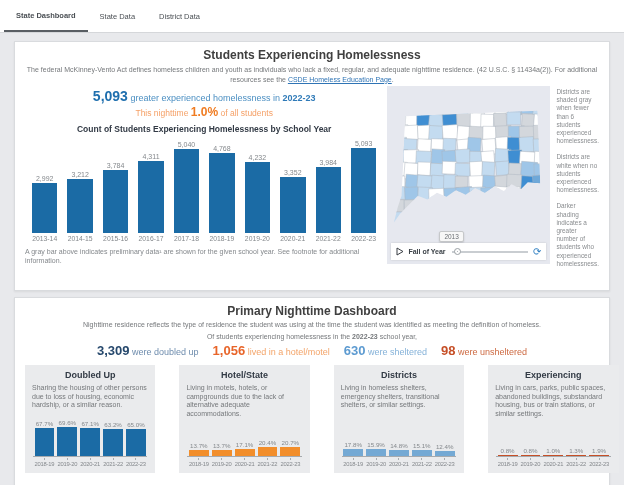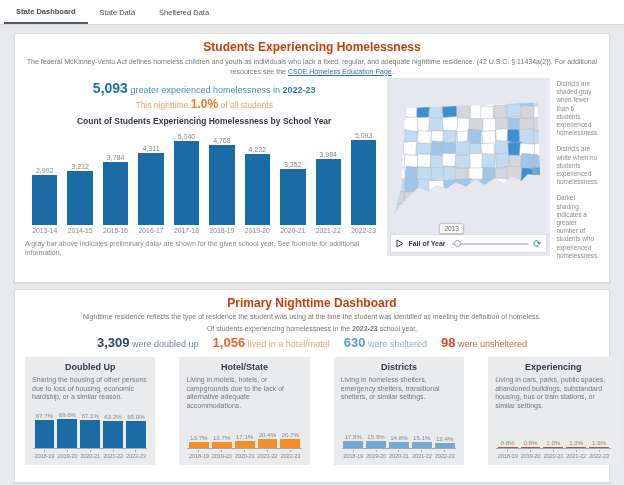--- a/index.html
+++ b/index.html
@@ -1,33 +1,33 @@
 <!DOCTYPE html>
 <html><head>
 <meta charset="utf-8">
 <style>
   * { margin:0; padding:0; box-sizing:border-box; }
   html,body { width:624px; height:485px; overflow:hidden; background:#e8e9ec;
     font-family:"Liberation Sans", sans-serif; color:#333a44; }
 
   
-  .tabbar { height:25px; background:#ffffff; border-bottom:1px solid #d5d7da;
+  .tabbar { height:33px; background:#ffffff; border-bottom:1px solid #d5d7da;
     display:flex; align-items:stretch; padding-left:4px; }
   .tab { font-size:7.5px; color:#4a4f54; display:flex; align-items:center;
     padding:0 12px; cursor:pointer; }
   .tab.active { border-bottom:2px solid #595e63; font-weight:bold; }
 
   .page { padding:8px 14px 0; }
 
   .card { background:#ffffff; border:1px solid #d9dbde;
     box-shadow:0 1px 2px rgba(0,0,0,0.07); }
 
   
   .top-card { height:250px; padding:6px 10px 4px; margin-bottom:6px; }
-  .card-title { text-align:center; font-size:12px; font-weight:bold; color:#c2410c; }
+  .card-title { text-align:center; font-size:12px; font-weight:bold; color:#404040; }
   .intro { text-align:center; font-size:7px; line-height:9.5px; color:#75787b;
     max-width:578px; margin:3px auto 2px; }
   .intro a { color:#2f74b5; text-decoration:underline; cursor:pointer; }
 
   .top-body { display:flex; margin-top:2px; }
   .left-col { width:392px; }
   .stat1 { text-align:center; font-size:9px; color:#4b8fc2; margin-top:2px; }
   .stat1 b.v { font-size:14px; color:#1f6fae; }
   .stat1 b.y { color:#2f7ab8; }
   .stat2 { text-align:center; font-size:8.5px; color:#f5a066; margin-top:1px; }
@@ -88,21 +88,21 @@
   .mini-cat { flex:1; margin:0 1.5px; text-align:center; font-size:5.8px; color:#84888c;
     white-space:nowrap; letter-spacing:-0.2px; }
   .mini-cat::before { content:""; display:block; width:1px; height:2px; background:#a6aaae; margin:0 auto 1px; }
 </style>
 </head>
 <body>
 
 <div class="tabbar">
     <div class="tab active">State Dashboard</div>
     <div class="tab">State Data</div>
-    <div class="tab">Sheltered Data</div>
+    <div class="tab">District Data</div>
   </div>
 
 <div class="page">
 
   <div class="card top-card">
     <div class="card-title">Students Experiencing Homelessness</div>
     <div class="intro">
       <span>The federal McKinney-Vento Act defines homeless children and youth as individuals who lack a fixed, regular, and adequate nighttime residence. (42 U.S.C. § 11434a(2)).</span>
       <span>For additional resources see the </span><a>CSDE Homeless Education Page</a><span>.</span>
     </div>

